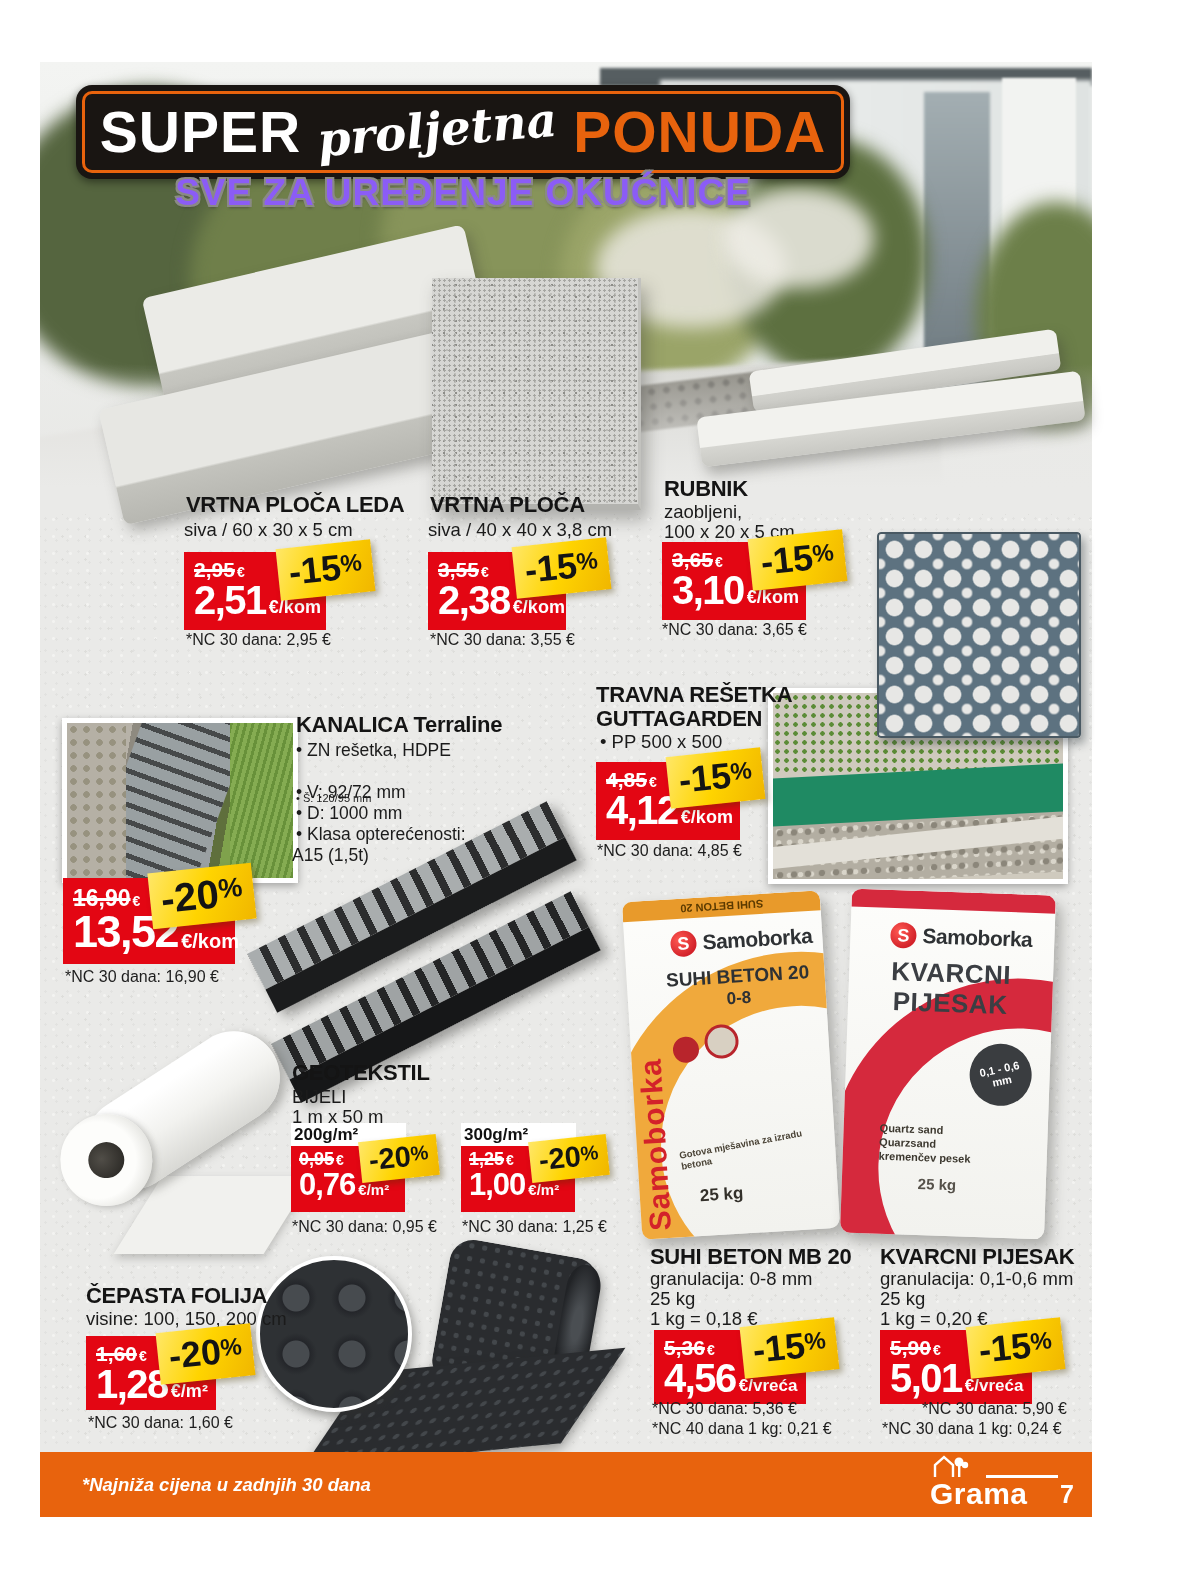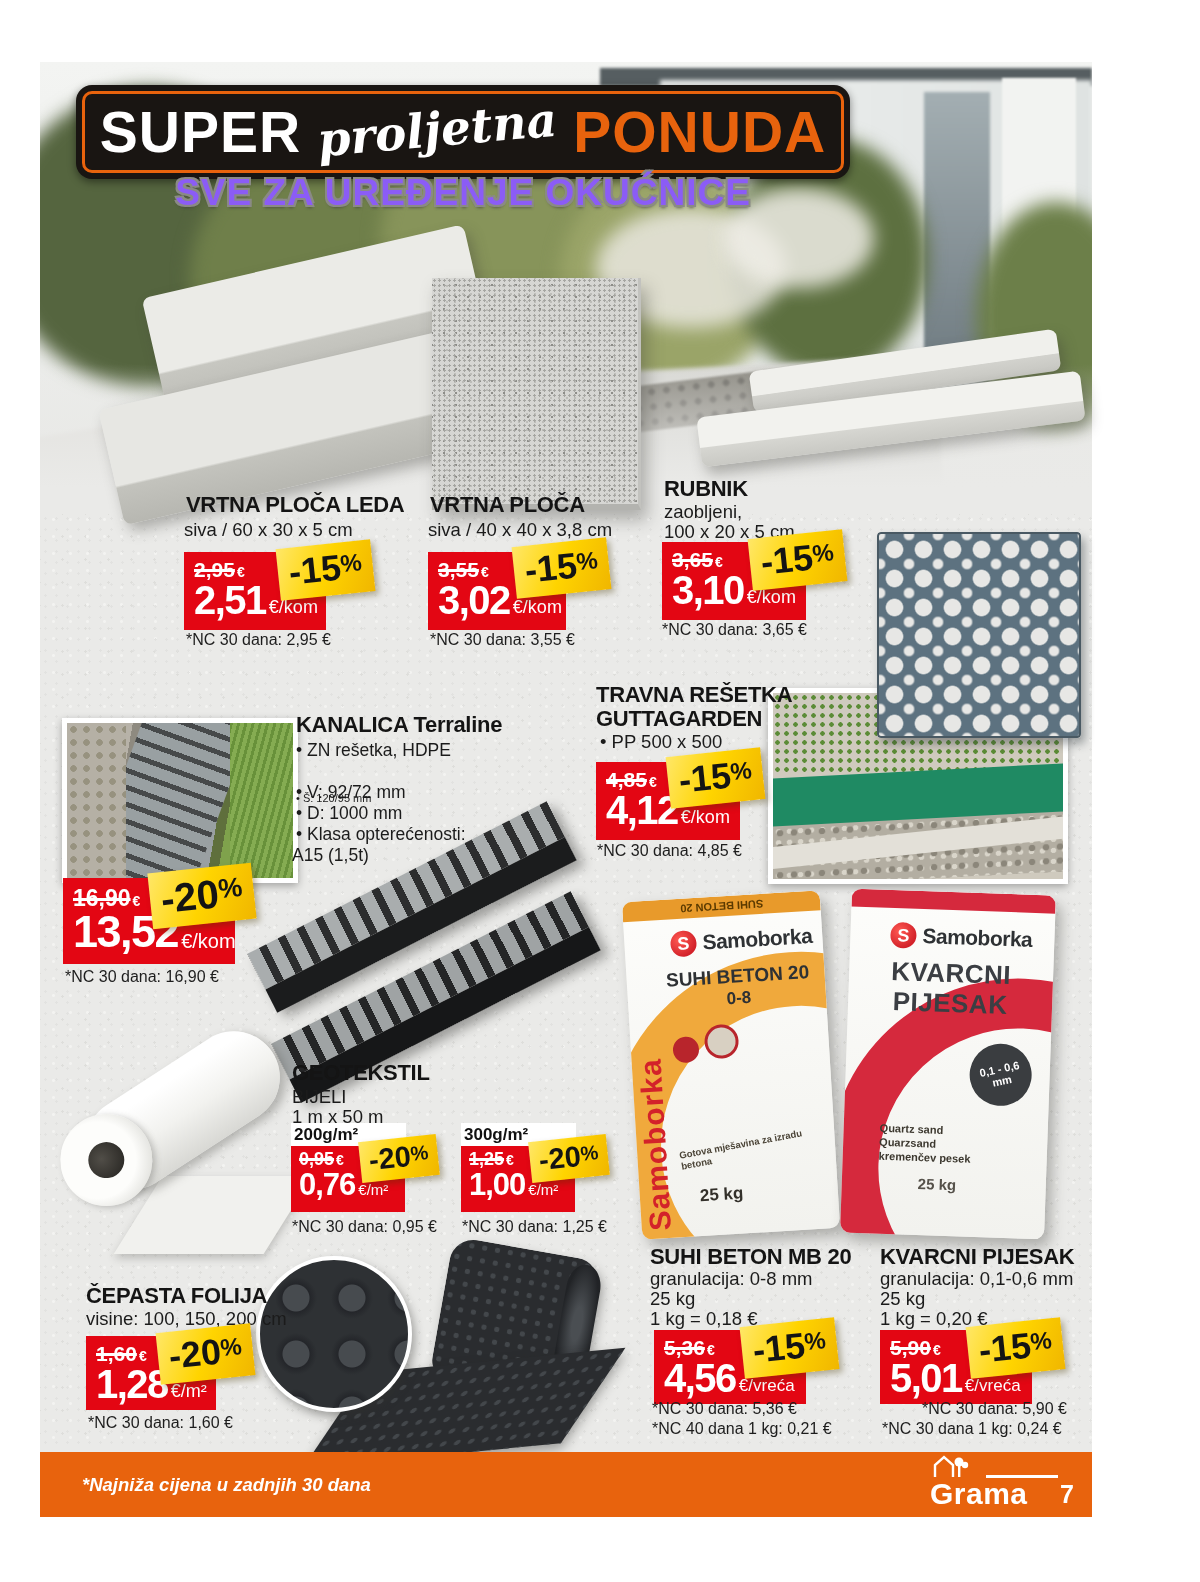--- a/index.html
+++ b/index.html
@@ -29,21 +29,21 @@
   .ptitle{position:absolute;font-weight:800;font-size:22px;color:#141414;letter-spacing:-0.3px;z-index:7;white-space:nowrap;}
   .pdesc{position:absolute;font-size:18.5px;color:#1b1b1b;z-index:7;white-space:nowrap;}
   .nc{position:absolute;font-size:16px;color:#1d1d1d;z-index:7;white-space:nowrap;}
 
   
   .pricebox{position:absolute;background:#e30613;color:#fff;z-index:7;padding:6px 8px 7px 10px;box-sizing:border-box;}
   .pb-old{font-size:21px;font-weight:800;line-height:1.1;}
   .strike{text-decoration:line-through;text-decoration-thickness:2.5px;}
   .pb-eur{font-size:14px;font-weight:800;margin-left:2px;}
   .pb-new{font-weight:800;font-size:40px;line-height:.95;letter-spacing:-1.5px;display:flex;align-items:flex-end;white-space:nowrap;}
-  .pb-unit{font-size:18px;font-weight:400;margin-left:3px;padding-bottom:3px;letter-spacing:0;}
+  .pb-unit{font-size:18px;font-weight:700;margin-left:3px;padding-bottom:3px;letter-spacing:0;}
   .pb-lg{padding:8px 10px;}
   .pb-lg .pb-old{font-size:23px;}
   .pb-lg .pb-new{font-size:45px;}
   .pb-lg .pb-unit{font-size:20px;}
   .pb-sm{padding:4px 6px 5px 8px;}
   .pb-sm .pb-old{font-size:18px;}
   .pb-sm .pb-new{font-size:31px;letter-spacing:-1px;}
   .pb-sm .pb-unit{font-size:15px;padding-bottom:2px;}
 
   .badge{position:absolute;display:inline-flex;align-items:flex-start;background:linear-gradient(115deg,#ffe768 0%,#ffd400 50%,#f0b600 100%);color:#141414;font-weight:800;font-size:36px;line-height:1;padding:7px 11px 9px;transform:rotate(-6deg);box-shadow:3px 4px 6px rgba(70,55,0,.35);z-index:8;white-space:nowrap;}
@@ -142,21 +142,21 @@
       <span>-15</span>
       <span class="pct">%</span>
     </div>
   <div class="nc" style="left:186px;top:631px;">*NC 30 dana: 2,95 €</div>
 
   <div class="ptitle" style="left:430px;top:492px;">VRTNA PLOČA</div>
   <div class="pdesc" style="left:428px;top:519px;">siva / 40 x 40 x 3,8 cm</div>
   <div class="pricebox" style="left:428px;top:552px;width:138px;height:78px;">
     <div class="pb-old"><span class="strike">3,55</span><span class="pb-eur">€</span></div>
     <div class="pb-new">
-        <span>3,02</span>
+        <span>2,38</span>
         <span class="pb-unit">€/kom</span>
       </div>
   </div>
   <div class="badge" style="left:514px;top:542px;">
       <span>-15</span>
       <span class="pct">%</span>
     </div>
   <div class="nc" style="left:430px;top:631px;">*NC 30 dana: 3,55 €</div>
 
   <div class="ptitle" style="left:664px;top:476px;">RUBNIK</div>

